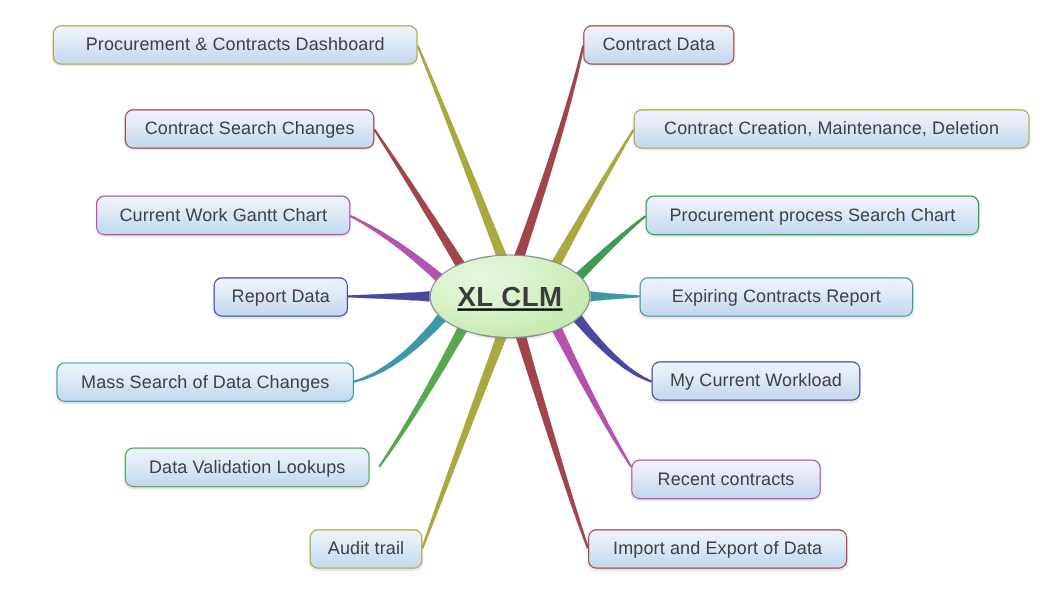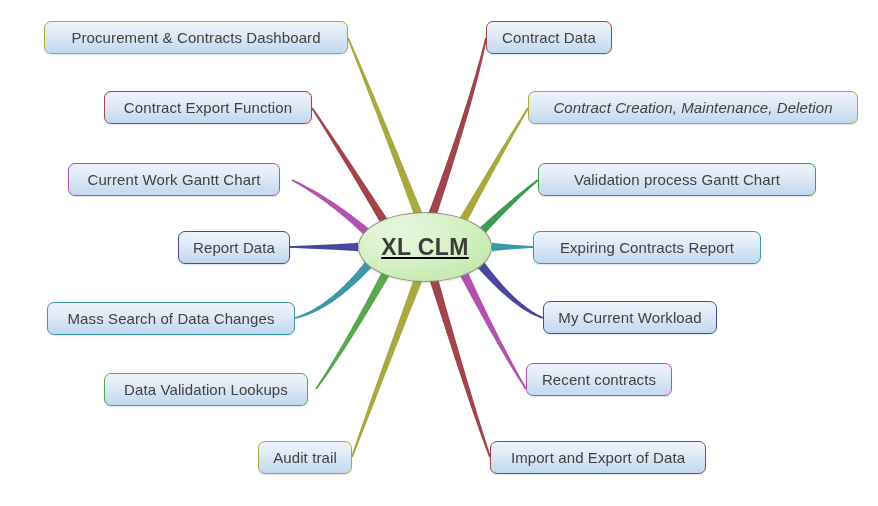--- a/index.html
+++ b/index.html
@@ -79,53 +79,53 @@
       <path d="M477.59,267.78 L480.77,271.14 L483.84,274.44 L486.87,277.65 L489.85,280.75 L492.80,283.74 L495.71,286.62 L498.58,289.38 L501.43,292.04 L504.24,294.58 L507.02,297.00 L509.77,299.32 L512.49,301.51 L515.18,303.60 L517.84,305.56 L520.47,307.41 L523.06,309.15 L525.63,310.77 L528.16,312.27 L530.66,313.66 L533.13,314.93 L535.57,316.09 L537.98,317.12 L540.35,318.04 L542.69,318.84 L543.31,317.16 L541.12,316.18 L538.91,315.09 L536.68,313.88 L534.42,312.57 L532.14,311.14 L529.84,309.60 L527.51,307.95 L525.16,306.18 L522.78,304.30 L520.38,302.31 L517.96,300.21 L515.51,297.99 L513.03,295.65 L510.53,293.21 L508.01,290.64 L505.46,287.96 L502.89,285.17 L500.29,282.26 L497.68,279.23 L495.04,276.09 L492.38,272.82 L489.71,269.43 L487.04,265.92 L484.41,262.22 Z" fill="#4a47a0" stroke="none"></path>
       <path d="M460.05,275.95 L463.33,281.84 L466.48,287.67 L469.57,293.41 L472.61,299.05 L475.61,304.58 L478.56,310.01 L481.47,315.33 L484.35,320.55 L487.18,325.66 L489.98,330.66 L492.74,335.56 L495.46,340.35 L498.14,345.03 L500.79,349.61 L503.40,354.08 L505.97,358.44 L508.51,362.70 L511.00,366.85 L513.47,370.89 L515.89,374.82 L518.28,378.65 L520.64,382.36 L522.95,385.97 L525.23,389.47 L526.77,388.53 L524.68,384.92 L522.56,381.21 L520.40,377.39 L518.22,373.46 L516.00,369.42 L513.75,365.28 L511.46,361.03 L509.14,356.67 L506.79,352.20 L504.41,347.62 L501.99,342.94 L499.54,338.15 L497.06,333.25 L494.55,328.24 L492.00,323.12 L489.43,317.90 L486.82,312.56 L484.19,307.12 L481.52,301.56 L478.83,295.90 L476.12,290.12 L473.38,284.23 L470.63,278.22 L467.95,272.05 Z" fill="#b452b0" stroke="none"></path>
       <path d="M429.79,281.26 L433.31,291.86 L436.65,302.21 L439.90,312.27 L443.05,322.04 L446.12,331.53 L449.10,340.74 L452.00,349.66 L454.82,358.29 L457.56,366.64 L460.21,374.69 L462.79,382.47 L465.29,389.95 L467.71,397.15 L470.05,404.05 L472.31,410.67 L474.49,417.01 L476.60,423.05 L478.63,428.81 L480.58,434.28 L482.45,439.46 L484.24,444.35 L485.96,448.96 L487.59,453.28 L489.15,457.31 L490.85,456.69 L489.50,452.60 L488.07,448.22 L486.57,443.55 L485.00,438.59 L483.35,433.35 L481.62,427.81 L479.82,421.99 L477.95,415.88 L476.00,409.48 L473.98,402.79 L471.88,395.82 L469.71,388.55 L467.47,381.00 L465.15,373.15 L462.76,365.02 L460.29,356.60 L457.76,347.89 L455.15,338.89 L452.47,329.59 L449.73,320.01 L446.91,310.14 L444.04,299.98 L441.12,289.51 L438.21,278.74 Z" fill="#a2444b" stroke="none"></path>
     </svg>
 
   <div id="node-layer">
       <div class="node" style="left: 44px; top: 21px; width: 304px; height: 33px; border-color: rgb(169, 169, 63);">
         <span class="node-label">Procurement &amp; Contracts Dashboard</span>
       </div>
       <div class="node" style="left: 104px; top: 91px; width: 208px; height: 33px; border-color: rgb(162, 68, 75);">
-        <span class="node-label">Contract Export Function</span>
+        <span class="node-label">Contract Search Changes</span>
       </div>
-      <div class="node" style="left: 68px; top: 163px; width: 212px; height: 33px; border-color: rgb(180, 82, 176);">
+      <div class="node" style="left: 80px; top: 163px; width: 212px; height: 33px; border-color: rgb(180, 82, 176);">
         <span class="node-label">Current Work Gantt Chart</span>
       </div>
       <div class="node" style="left: 178px; top: 231px; width: 112px; height: 33px; border-color: rgb(74, 71, 160);">
         <span class="node-label">Report Data</span>
       </div>
       <div class="node" style="left: 47px; top: 302px; width: 248px; height: 33px; border-color: rgb(60, 152, 168);">
         <span class="node-label">Mass Search of Data Changes</span>
       </div>
       <div class="node" style="left: 104px; top: 373px; width: 204px; height: 33px; border-color: rgb(87, 168, 81);">
         <span class="node-label">Data Validation Lookups</span>
       </div>
       <div class="node" style="left: 258px; top: 441px; width: 94px; height: 33px; border-color: rgb(169, 169, 63);">
         <span class="node-label">Audit trail</span>
       </div>
       <div class="node" style="left: 486px; top: 21px; width: 126px; height: 33px; border-color: rgb(162, 68, 75);">
         <span class="node-label">Contract Data</span>
       </div>
-      <div class="node" style="left: 528px; top: 91px; width: 330px; height: 33px; border-color: rgb(169, 169, 63); font-style: italic;">
+      <div class="node" style="left: 528px; top: 91px; width: 330px; height: 33px; border-color: rgb(169, 169, 63);">
         <span class="node-label">Contract Creation, Maintenance, Deletion</span>
       </div>
       <div class="node" style="left: 538px; top: 163px; width: 278px; height: 33px; border-color: rgb(63, 155, 84);">
-        <span class="node-label">Validation process Gantt Chart</span>
+        <span class="node-label">Procurement process Search Chart</span>
       </div>
       <div class="node" style="left: 533px; top: 231px; width: 228px; height: 33px; border-color: rgb(60, 152, 168);">
         <span class="node-label">Expiring Contracts Report</span>
       </div>
       <div class="node" style="left: 543px; top: 301px; width: 174px; height: 33px; border-color: rgb(74, 71, 160);">
         <span class="node-label">My Current Workload</span>
       </div>
-      <div class="node" style="left: 526px; top: 363px; width: 146px; height: 33px; border-color: rgb(180, 82, 176);">
+      <div class="node" style="left: 526px; top: 383px; width: 158px; height: 33px; border-color: rgb(180, 82, 176);">
         <span class="node-label">Recent contracts</span>
       </div>
       <div class="node" style="left: 490px; top: 441px; width: 216px; height: 33px; border-color: rgb(162, 68, 75);">
         <span class="node-label">Import and Export of Data</span>
       </div>
     </div>
 
   <div id="center-node" style="left: 358px; top: 212px; width: 134px; height: 70px; text-decoration: underline;">
     <span id="center-label">XL CLM</span>
   </div>

